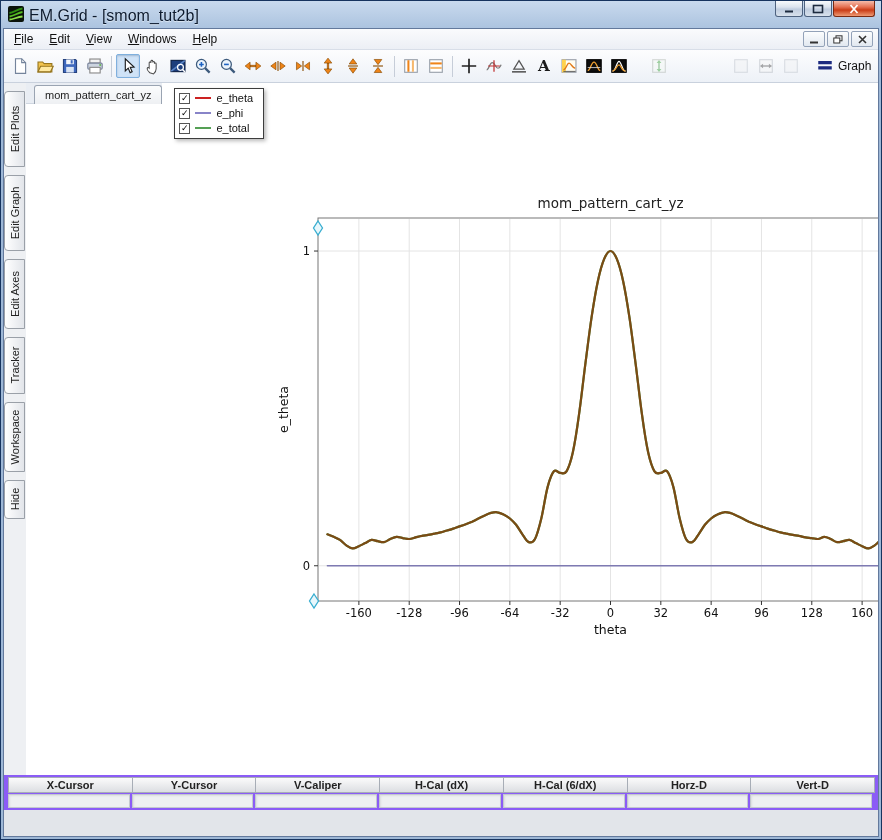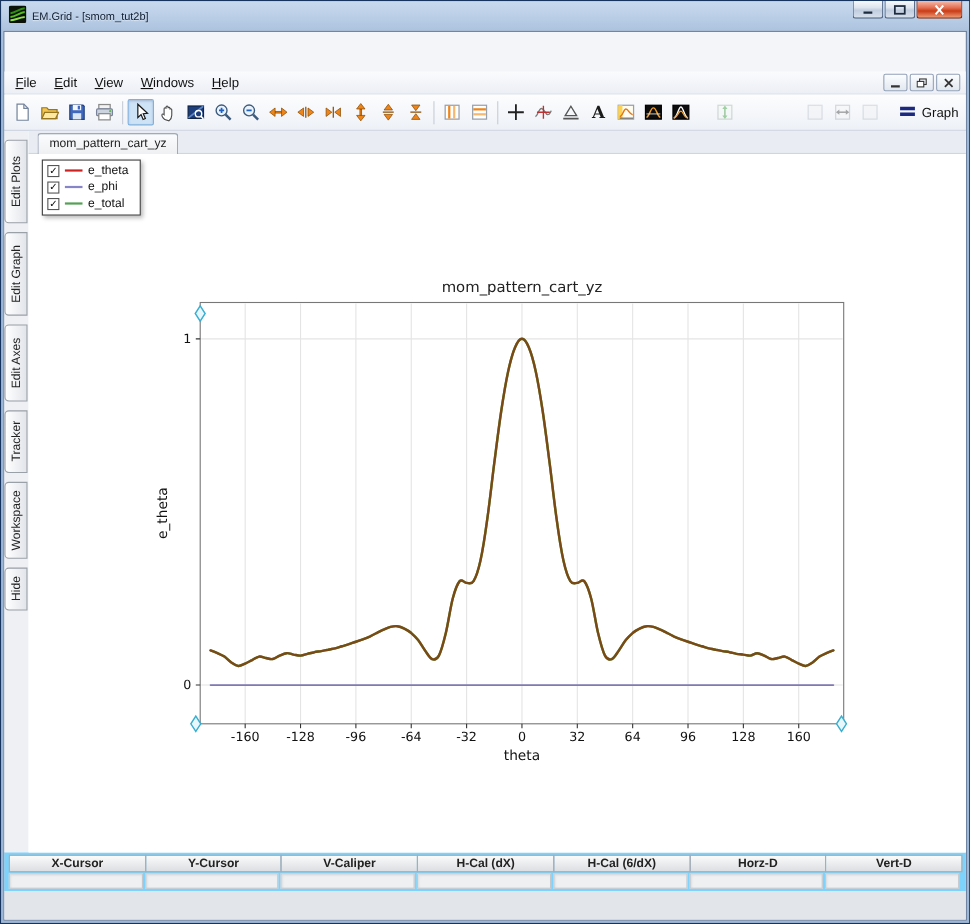--- a/index.html
+++ b/index.html
@@ -3,30 +3,30 @@
 <meta charset="utf-8">
 <style>
   html,body{margin:0;padding:0;width:882px;height:840px;overflow:hidden;
     font-family:"Liberation Sans","DejaVu Sans",sans-serif;}
   *{box-sizing:border-box;}
   .window{width:882px;height:840px;border:1px solid #17345f;
     background:linear-gradient(180deg,#c9daee,#a9c1de 30px,#9db7d6 70px,#9db7d6);
     padding:2px;display:flex;flex-direction:column;}
   
   .titlebar{height:25px;display:flex;align-items:center;gap:5px;padding:1px 4px 1px 5px;}
-  .title-text{font-size:10px;color:#0c1a2e;flex:1;white-space:nowrap;text-shadow:0 1px 1px rgba(255,255,255,.6);}
+  .title-text{font-size:16px;color:#0c1a2e;flex:1;white-space:nowrap;text-shadow:0 1px 1px rgba(255,255,255,.6);}
   .win-controls{display:flex;gap:1px;align-self:flex-start;margin-top:-3px;}
   .wbtn{width:28px;height:16px;border:1px solid #4e627f;border-top:none;border-radius:0 0 3px 3px;
     display:flex;align-items:center;justify-content:center;
     background:linear-gradient(#f8fafc,#dce4ee 40%,#c0cddf 55%,#d8e1ec);}
   .wbtn.close{width:42px;background:linear-gradient(#f5bcab,#e47052 40%,#c93c17 60%,#ef9a74);border-color:#7a2a12;}
   
   .app{flex:1;display:flex;flex-direction:column;background:#f3f5f9;border:1px solid #63799c;min-height:0;}
   .menubar{height:21px;display:flex;align-items:center;background:linear-gradient(#fafbfd,#eceff5);
-    border-bottom:1px solid #d8dee8;padding:0 2px;font-size:12px;color:#111;margin-top:36px;}
+    border-bottom:1px solid #d8dee8;padding:0 2px;font-size:12px;color:#111;}
   .menu-item{padding:2px 8px;border-radius:2px;cursor:default;}
   .mdi-controls{margin-left:auto;display:flex;gap:2px;padding-right:3px;}
   .mdibtn{width:22px;height:16px;border:1px solid #93a2b8;border-radius:2px;
     background:linear-gradient(#fcfdfe,#e2e8f0);display:flex;align-items:center;justify-content:center;}
   
   .toolbar{height:33px;display:flex;align-items:center;gap:1px;padding:2px 4px;
     background:linear-gradient(#fdfdfe,#edf1f7);border-bottom:1px solid #c9d1dd;
     overflow:hidden;white-space:nowrap;}
   .tbtn{flex:0 0 auto;width:24px;height:24px;border:1px solid transparent;border-radius:2px;
     display:flex;align-items:center;justify-content:center;background:transparent;padding:0;}
@@ -36,36 +36,36 @@
   .tspace{flex:0 0 auto;}
   .layout-btn{width:auto;padding:0 4px;gap:4px;font-size:12px;color:#111;flex:0 0 auto;display:flex;align-items:center;}
   
   .content{flex:1;display:flex;min-height:0;}
   .sidebar{width:22px;background:#eef0f3;display:flex;flex-direction:column;align-items:flex-start;
     padding-top:8px;gap:8px;}
   .side-tab{width:21px;position:relative;border:1px solid #9aa0a8;border-radius:4px 0 0 4px;
     background:linear-gradient(90deg,#ffffff,#e2e5ea);}
   .side-tab span{position:absolute;left:50%;top:50%;transform:translate(-50%,-50%) rotate(-90deg);
     font-size:11px;color:#222;white-space:nowrap;}
-  .main{flex:1;display:flex;flex-direction:column;min-width:0;background:#fff;text-align:center;}
+  .main{flex:1;display:flex;flex-direction:row;min-width:0;background:#fff;text-align:center;}
   .tabstrip{height:21px;background:#e9edf3;display:flex;align-items:flex-end;padding-left:8px;
     border-bottom:1px solid #cfd6e0;}
   .doc-tab{font-size:11px;color:#222;padding:3px 10px;background:linear-gradient(#fbfcfd,#eef0f3);
     border:1px solid #9aa4b2;border-bottom:none;border-radius:3px 3px 0 0;position:relative;top:1px;}
   .canvas{flex:1;position:relative;background:#fff;overflow:hidden;}
   svg.chart{position:absolute;left:0;top:0;}
   
   .legend{position:absolute;left:12px;top:5px;background:#fff;border:1px solid #3c3c3c;
     box-shadow:2px 2px 4px rgba(0,0,0,.28);padding:3px 10px 4px 4px;display:flex;flex-direction:column;gap:3px;z-index:5;}
   .legend-row{display:flex;align-items:center;gap:5px;font-size:11px;color:#111;}
   .cb{width:11px;height:11px;border:1px solid #555;background:#fff;display:flex;align-items:center;
     justify-content:center;font-size:9px;line-height:9px;color:#000;}
   .swatch{width:16px;height:0;border-top-style:solid;border-top-width:2px;}
   
-  .bottom{background:#7dd3fc;padding:2px 4px;}
+  .bottom{background:#8b5cf6;padding:2px 4px;}
   .bt-head,.bt-vals{display:grid;grid-template-columns:repeat(7,1fr);}
   .bt-head .hc{height:16px;display:flex;align-items:center;justify-content:center;font-size:11px;
     font-weight:bold;color:#222;background:linear-gradient(#fbfbfb,#dcdee2);border:1px solid #a7adb6;margin-right:-1px;}
   .bt-vals{margin-top:1px;}
   .bt-vals .vc{height:14px;background:#eef0f2;border:1px solid #c3c8cf;margin-right:2px;
     box-shadow:inset 1px 1px 2px rgba(0,0,0,.08);}
   .statusbar{height:26px;background:#e2e5ea;}
 </style>
 </head>
 <body>

